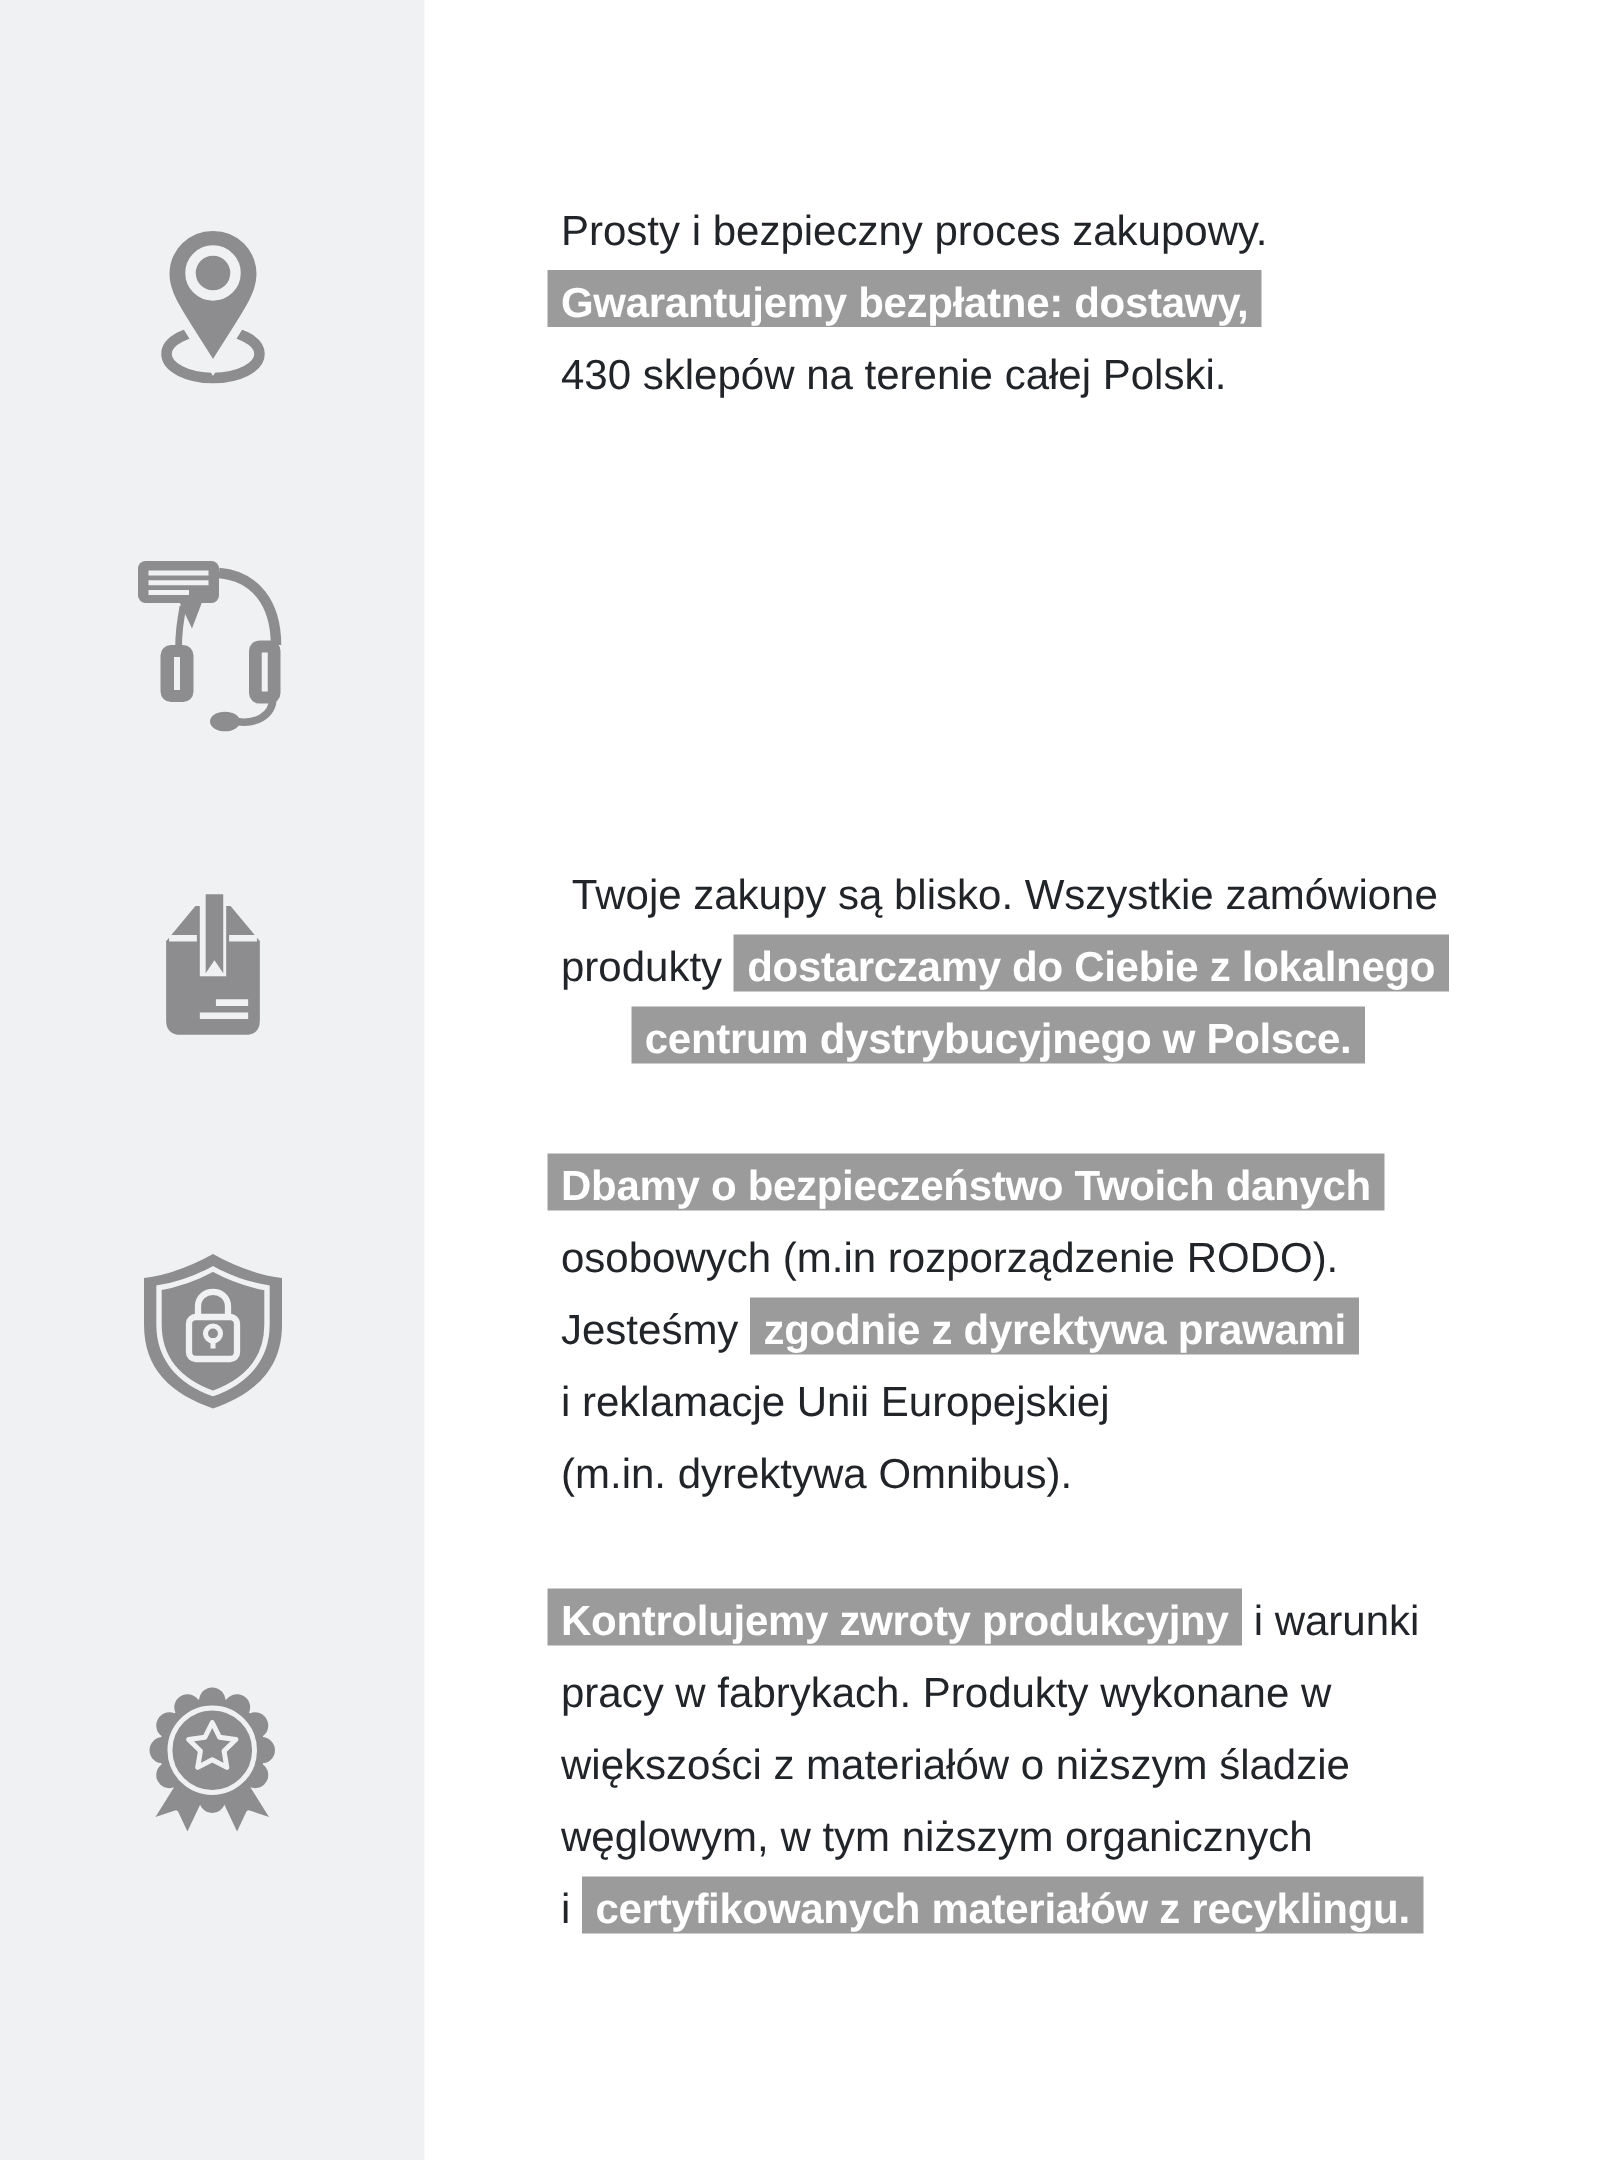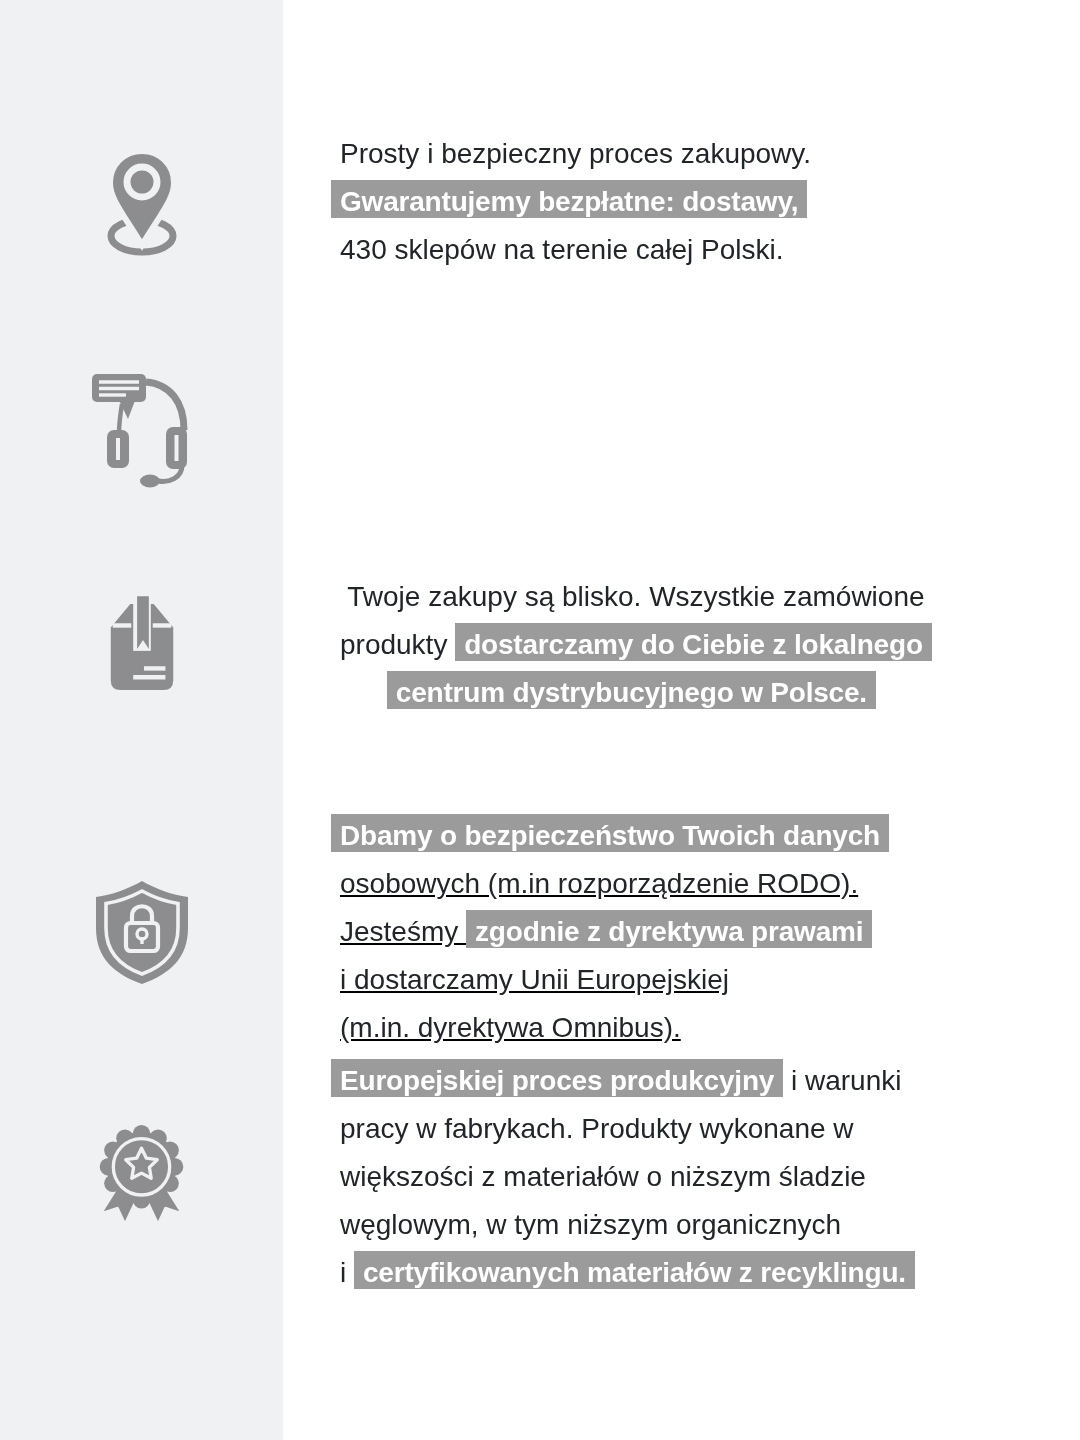--- a/index.html
+++ b/index.html
@@ -10,21 +10,21 @@
     overflow:hidden;
     font-family:"Liberation Sans",sans-serif;
   }
   .sidebar{
     position:absolute;left:0;top:0;
     width:283px;height:1440px;
     background:var(--sidebar-bg,#f0f1f2);
   }
   .section-row{
     position:absolute;left:0;width:956px;
-    display:flex;align-items:center;
+    display:flex;align-items:center;gap:34px;
   }
   .icon-col{
     flex:0 0 283px;width:283px;
     display:flex;justify-content:center;align-items:center;
     color:var(--icon-color,#8d8d90);
   }
   .text-col{margin-left:48px;}
   .line{
     height:48px;line-height:48px;
     font-size:28px;
@@ -101,38 +101,38 @@
   <line x1="33" y1="85" x2="66" y2="85" stroke="#f0f1f2" stroke-width="4.5"></line>
 </svg>
           </span>
         </div>
         <div class="text-col">
           <div class="line"><span>Twoje zakupy są blisko. Wszystkie zamówione</span></div>
           <div class="line"><span>produkty </span><span class="hl">dostarczamy do Ciebie z lokalnego</span></div>
           <div class="line starts-hl"><span class="hl">centrum dystrybucyjnego w Polsce.</span></div>
         </div>
       </div>
-      <div class="section-row" style="top: 812px; text-decoration: underline;">
+      <div class="section-row" style="top: 767px;">
         <div class="icon-col">
           <span class="icon-wrap">
             <svg width="98" height="108" viewBox="0 0 98 108">
   <path d="M49,3 C63,11 79,17 95,19 L95,50 C95,80 77,96 49,106 C21,96 3,80 3,50 L3,19 C19,17 35,11 49,3 Z" fill="currentColor"></path>
   <path d="M49,13 C60,19 72,23.5 85,25.5 L85,50 C85,73 71,88 49,96 C27,88 13,73 13,50 L13,25.5 C26,23.5 38,19 49,13 Z" fill="none" stroke="#f0f1f2" stroke-width="3.6"></path>
   <path d="M39,45 L39,38 C39,25 59,25 59,38 L59,45" fill="none" stroke="#f0f1f2" stroke-width="4.2"></path>
   <rect x="33" y="45" width="32" height="28" rx="4.5" fill="none" stroke="#f0f1f2" stroke-width="4.2"></rect>
   <circle cx="49" cy="56" r="5" fill="none" stroke="#f0f1f2" stroke-width="3.4"></circle>
   <line x1="49" y1="59" x2="49" y2="66" stroke="#f0f1f2" stroke-width="3.4"></line>
 </svg>
           </span>
         </div>
         <div class="text-col">
           <div class="line starts-hl"><span class="hl">Dbamy o bezpieczeństwo Twoich danych</span></div>
           <div class="line"><span>osobowych (m.in rozporządzenie RODO).</span></div>
           <div class="line"><span>Jesteśmy </span><span class="hl">zgodnie z dyrektywa prawami</span></div>
-          <div class="line"><span>i dostarczamy Unii Europejskiej</span></div>
+          <div class="line"><span>i reklamacje Unii Europejskiej</span></div>
           <div class="line"><span>(m.in. dyrektywa Omnibus).</span></div>
         </div>
       </div>
       <div class="section-row" style="top: 1057px;">
         <div class="icon-col">
           <span class="icon-wrap">
             <svg width="105" height="115" viewBox="0 0 108 118">
   <path d="M34,60 L11,97 L29,91 L37,108 L54,72 Z" fill="currentColor" stroke="#f0f1f2" stroke-width="3.6" stroke-linejoin="round"></path>
   <path d="M74,60 L97,97 L79,91 L71,108 L54,72 Z" fill="currentColor" stroke="#f0f1f2" stroke-width="3.6" stroke-linejoin="round"></path>
   <g fill="currentColor">
@@ -149,21 +149,21 @@
     <circle cx="54" cy="14" r="9"></circle>
                 <circle cx="71" cy="18.6" r="9"></circle>
                 <circle cx="83.4" cy="31" r="9"></circle>
   </g>
   <circle cx="54" cy="48" r="29" fill="none" stroke="#f0f1f2" stroke-width="3.4"></circle>
   <path d="M54,29 L59,39.1 L70.2,40.7 L62.1,48.6 L64,59.8 L54,54.5 L44,59.8 L45.9,48.6 L37.8,40.7 L49,39.1 Z" fill="currentColor" stroke="#f0f1f2" stroke-width="3.4" stroke-linejoin="round"></path>
 </svg>
           </span>
         </div>
         <div class="text-col">
-          <div class="line starts-hl"><span class="hl">Europejskiej proces produkcyjny</span><span> i warunki</span></div>
+          <div class="line starts-hl"><span class="hl">Kontrolujemy zwroty produkcyjny</span><span> i warunki</span></div>
           <div class="line"><span>pracy w fabrykach. Produkty wykonane w</span></div>
           <div class="line"><span>większości z materiałów o niższym śladzie</span></div>
           <div class="line"><span>węglowym, w tym niższym organicznych</span></div>
           <div class="line"><span>i </span><span class="hl">certyfikowanych materiałów z recyklingu.</span></div>
         </div>
       </div>
     </div>
 </div>
 
 </body></html>

